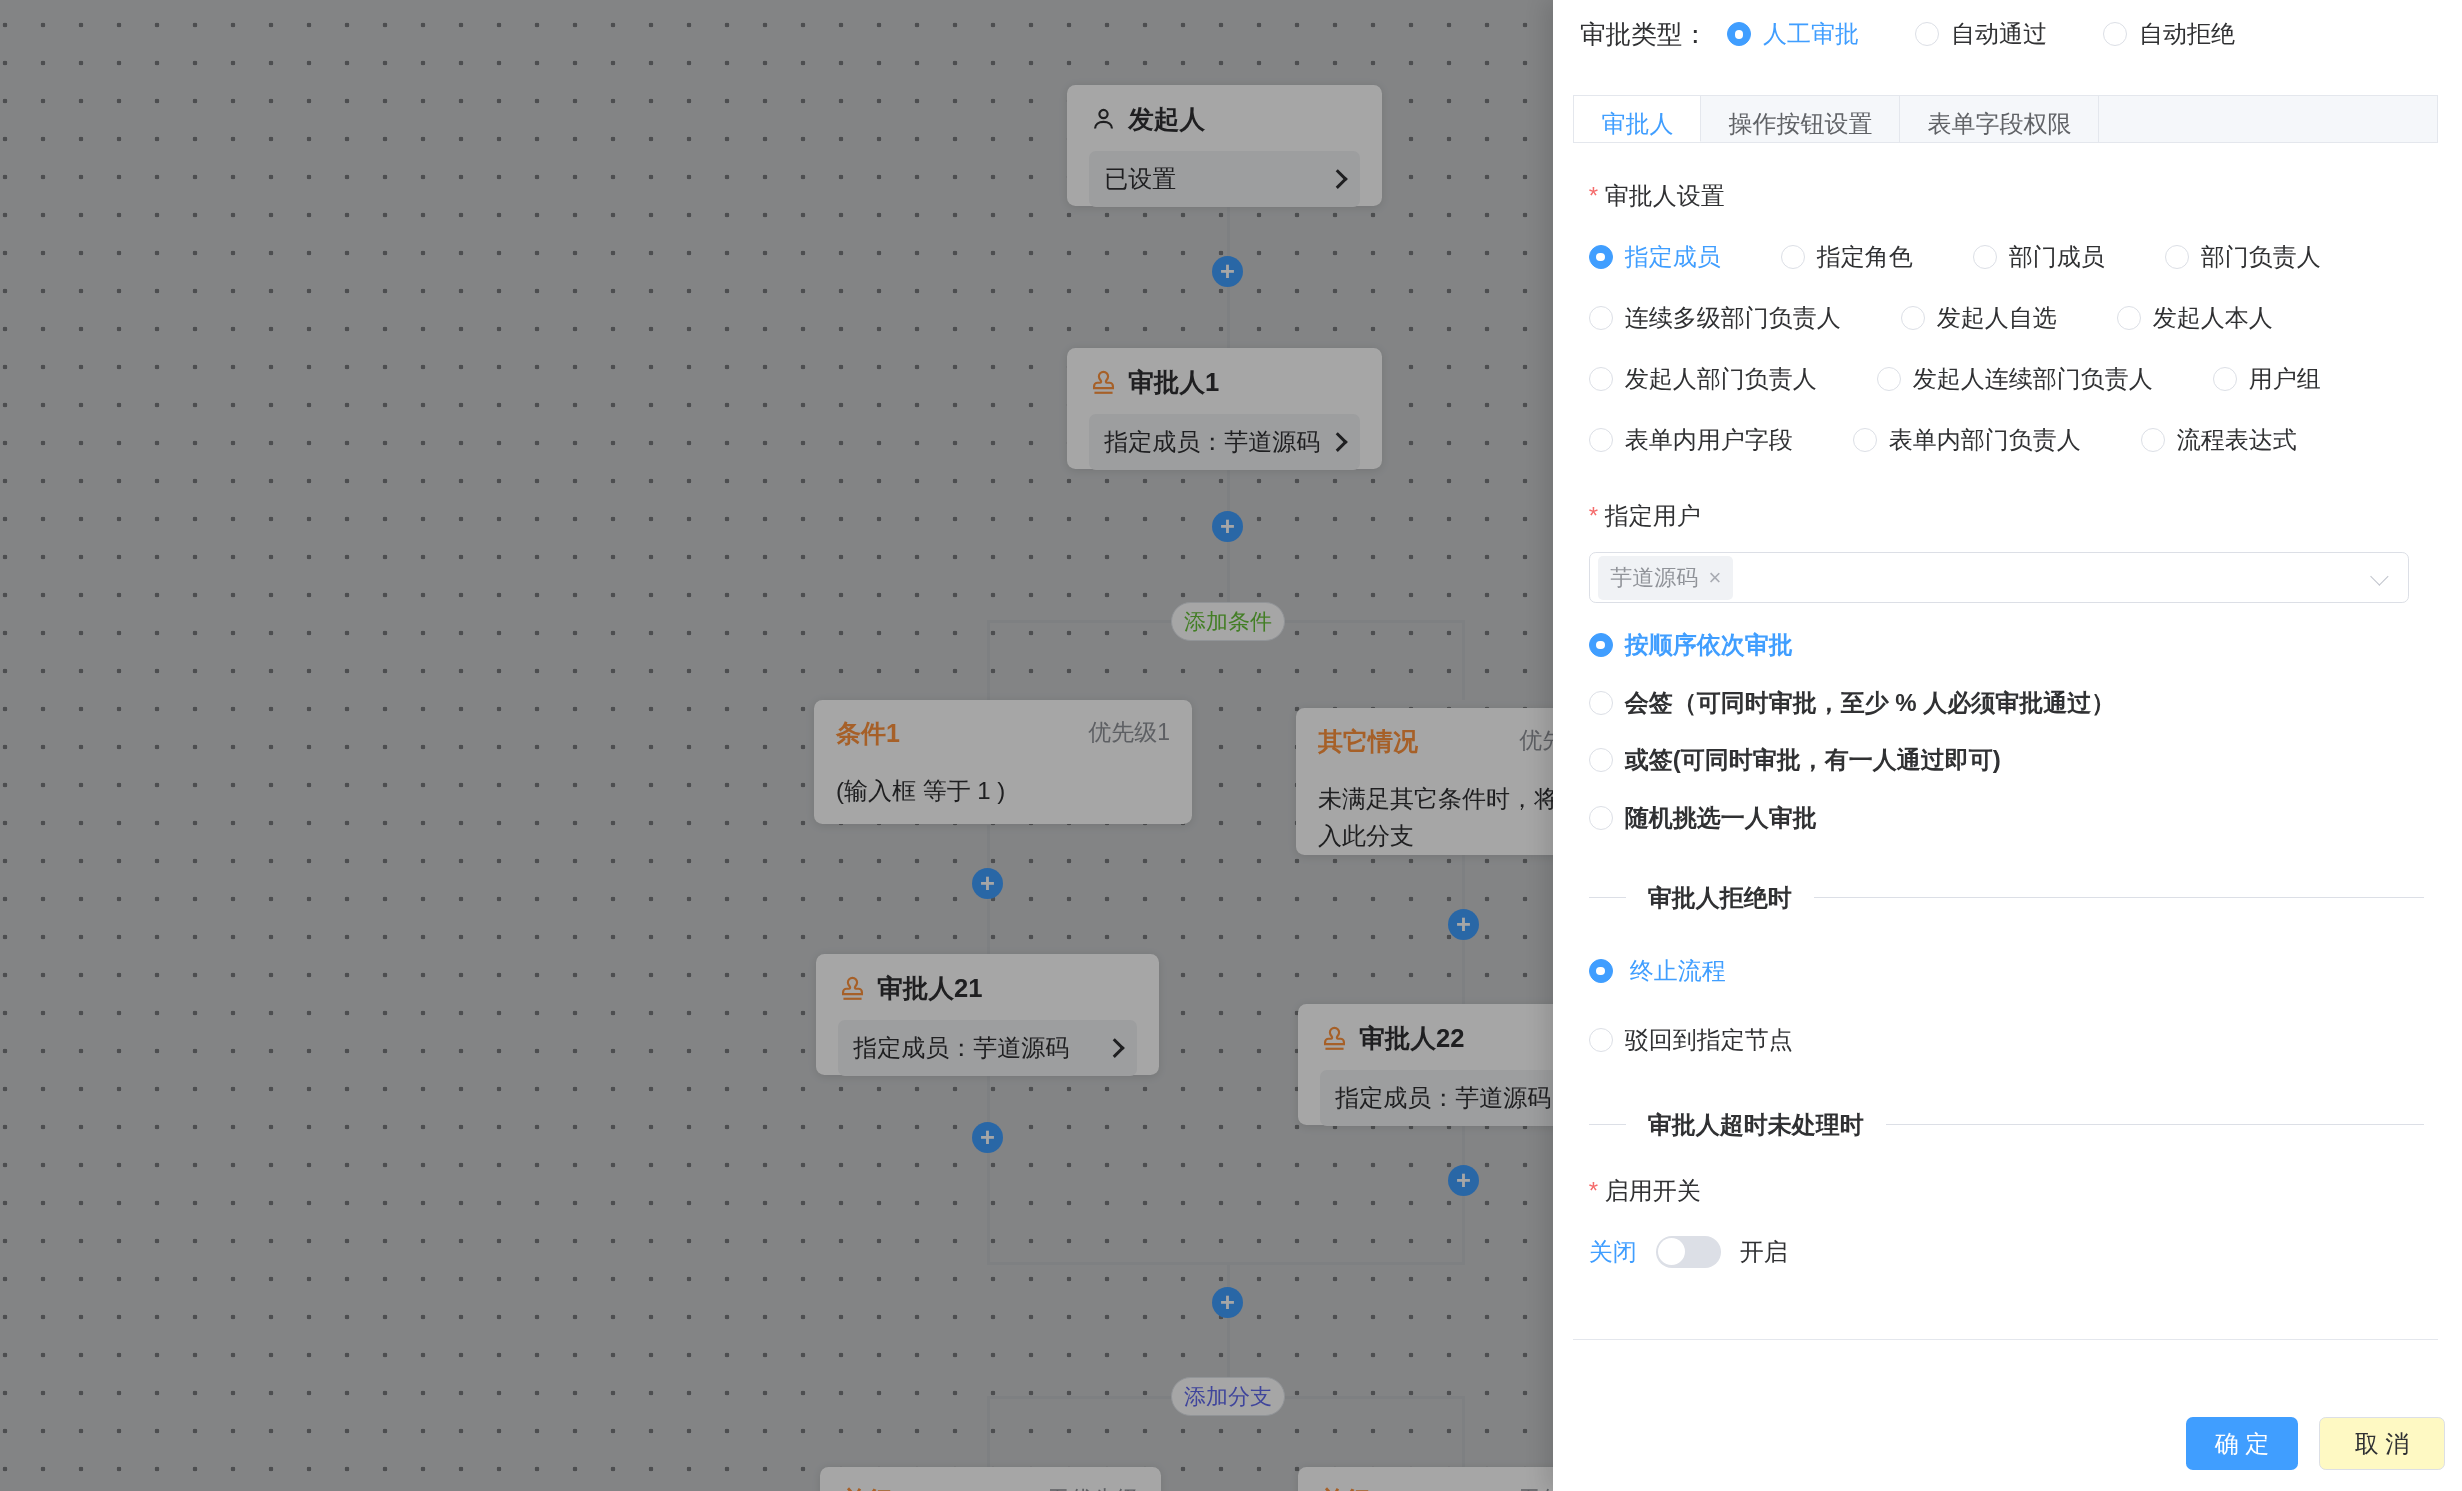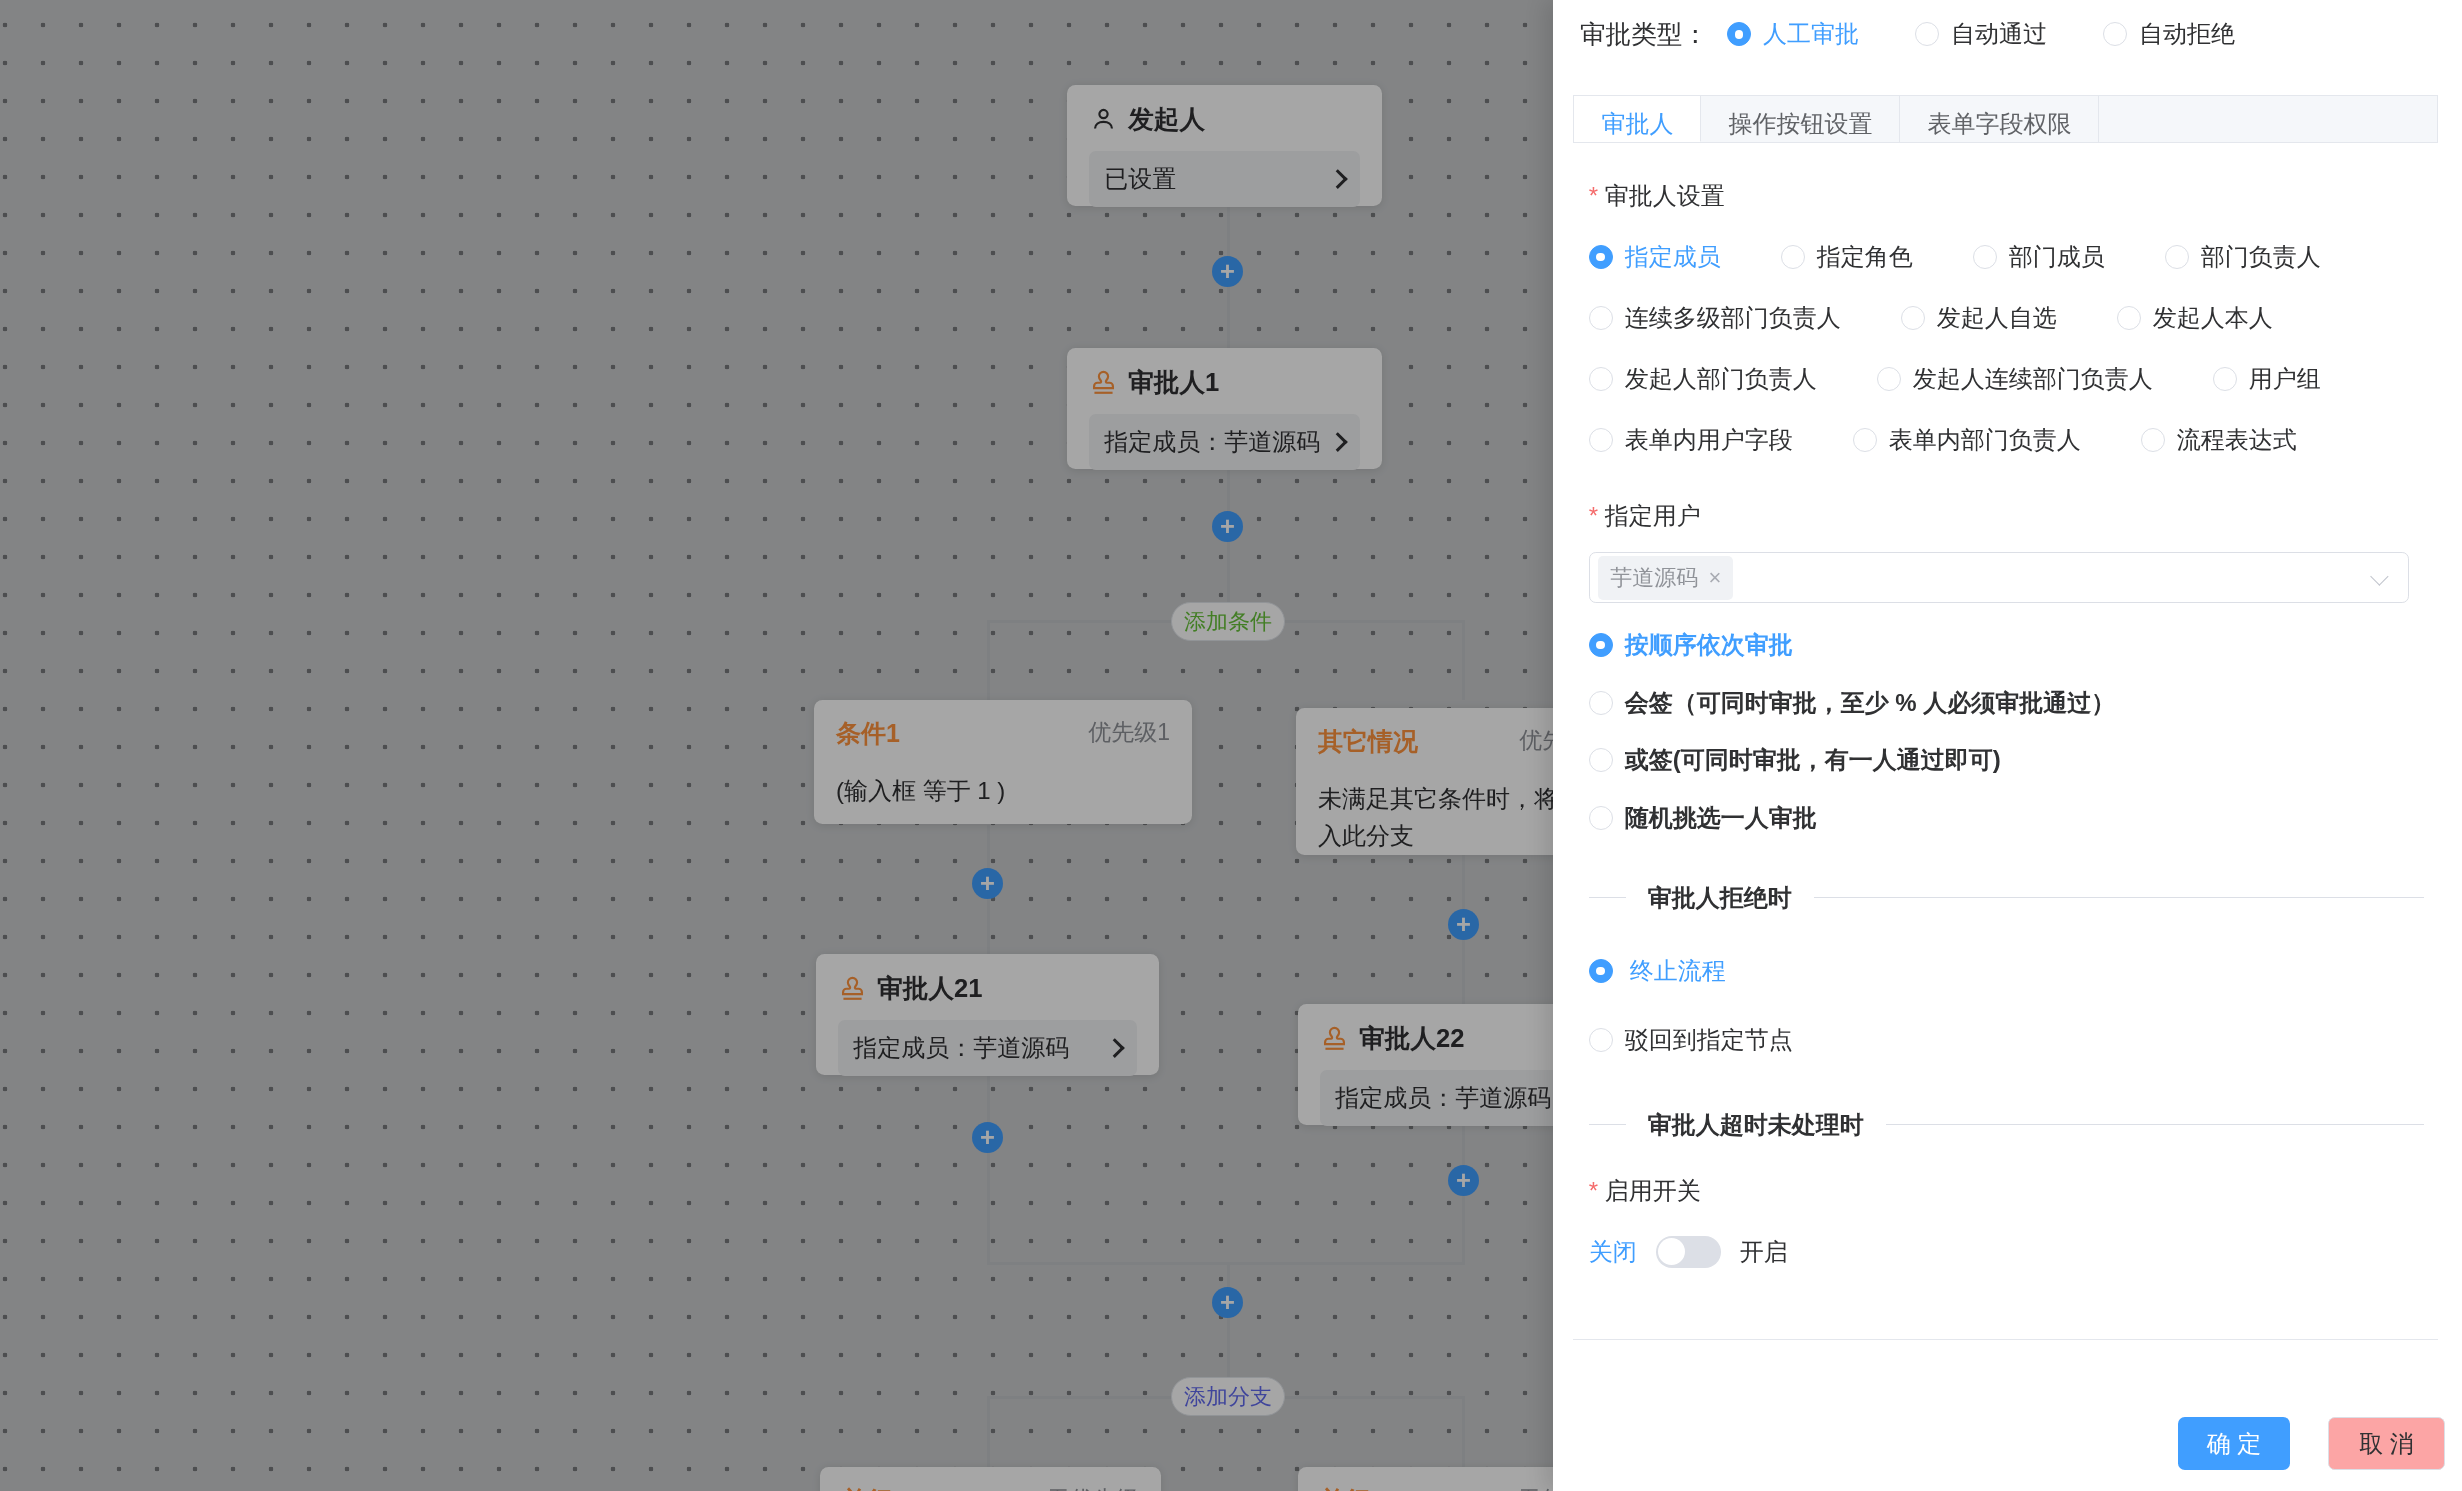--- a/index.html
+++ b/index.html
@@ -119,25 +119,25 @@
   #divider-timeout { margin-top:53px; }
 
   .switch-row { margin-top:29px; display:flex; align-items:center; gap:19px; }
   .switch-off-label { font-size:24px; color:#409eff; }
   .switch-on-label { font-size:24px; color:#303133; }
   .switch { width:65px; height:32px; border-radius:16px; background:#dcdfe6;
     position:relative; cursor:pointer; }
   .switch .knob { position:absolute; left:2.6px; top:2.6px; width:27px; height:27px;
     border-radius:50%; background:#fff; }
 
-  .drawer-footer { position:absolute; right:17px; bottom:21px; display:flex; gap:38px; }
+  .drawer-footer { position:absolute; right:17px; bottom:21px; display:flex; gap:21px; }
   .btn { height:53px; border-radius:6.8px; font-size:24px; display:flex; align-items:center;
     justify-content:center; cursor:pointer; }
   .btn-primary { width:112px; background:#409eff; color:#fff; }
-  .btn-plain { width:117px; background:#fca5a5; color:#303133; border:0.9px solid #dcdfe6; }
+  .btn-plain { width:126px; background:#fef9c3; color:#303133; border:0.9px solid #dcdfe6; }
 
   .mt40 { margin-top:34px; } .mt44 { margin-top:37px; } .mt48 { margin-top:41px;gap:17px; }
   .mt52 { margin-top:44px; }
 </style>
 </head>
 <body>
 
 <div id="app">
 
   <div class="canvas">

